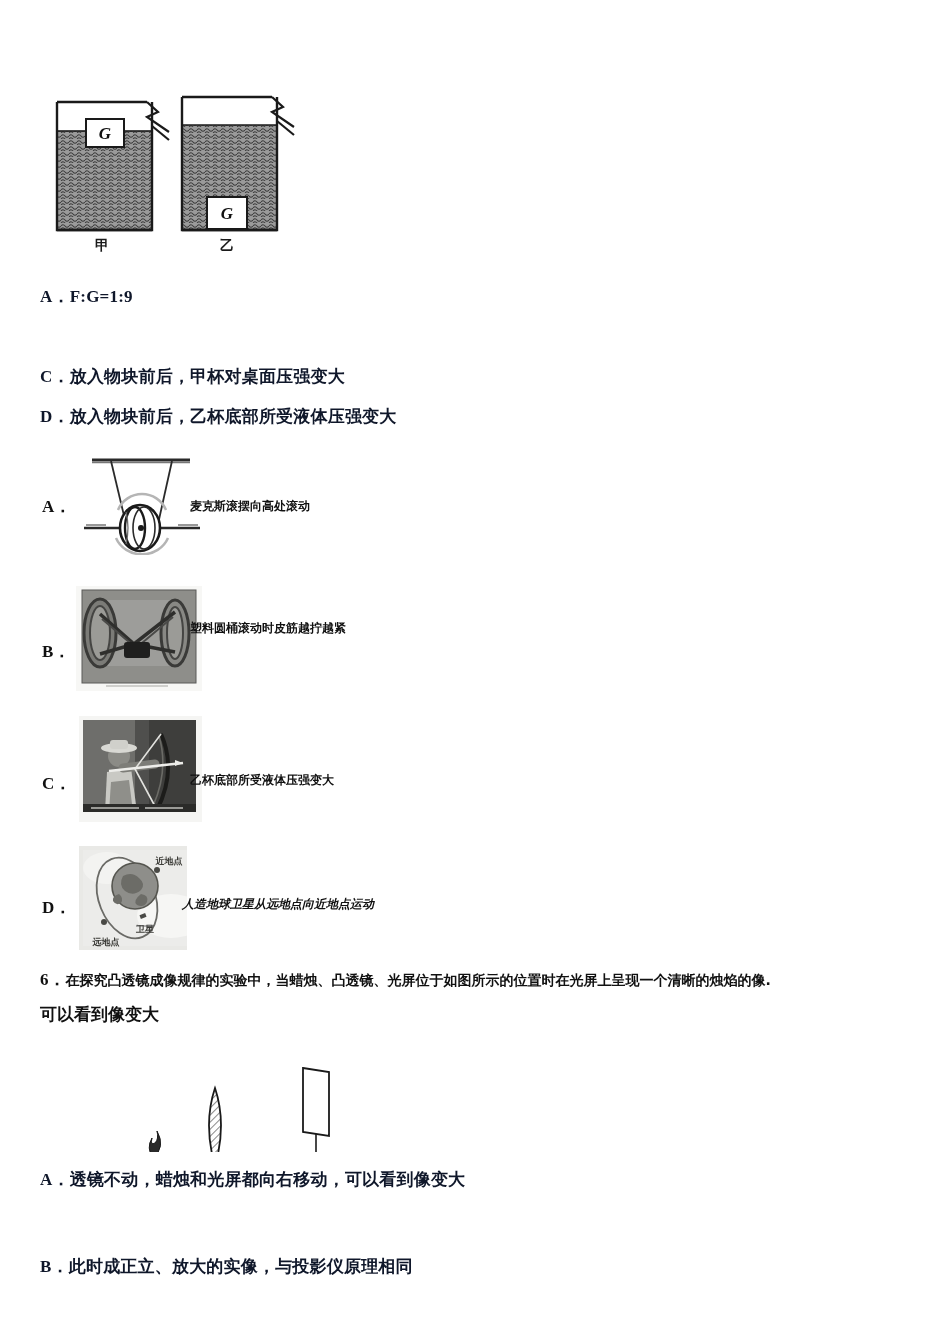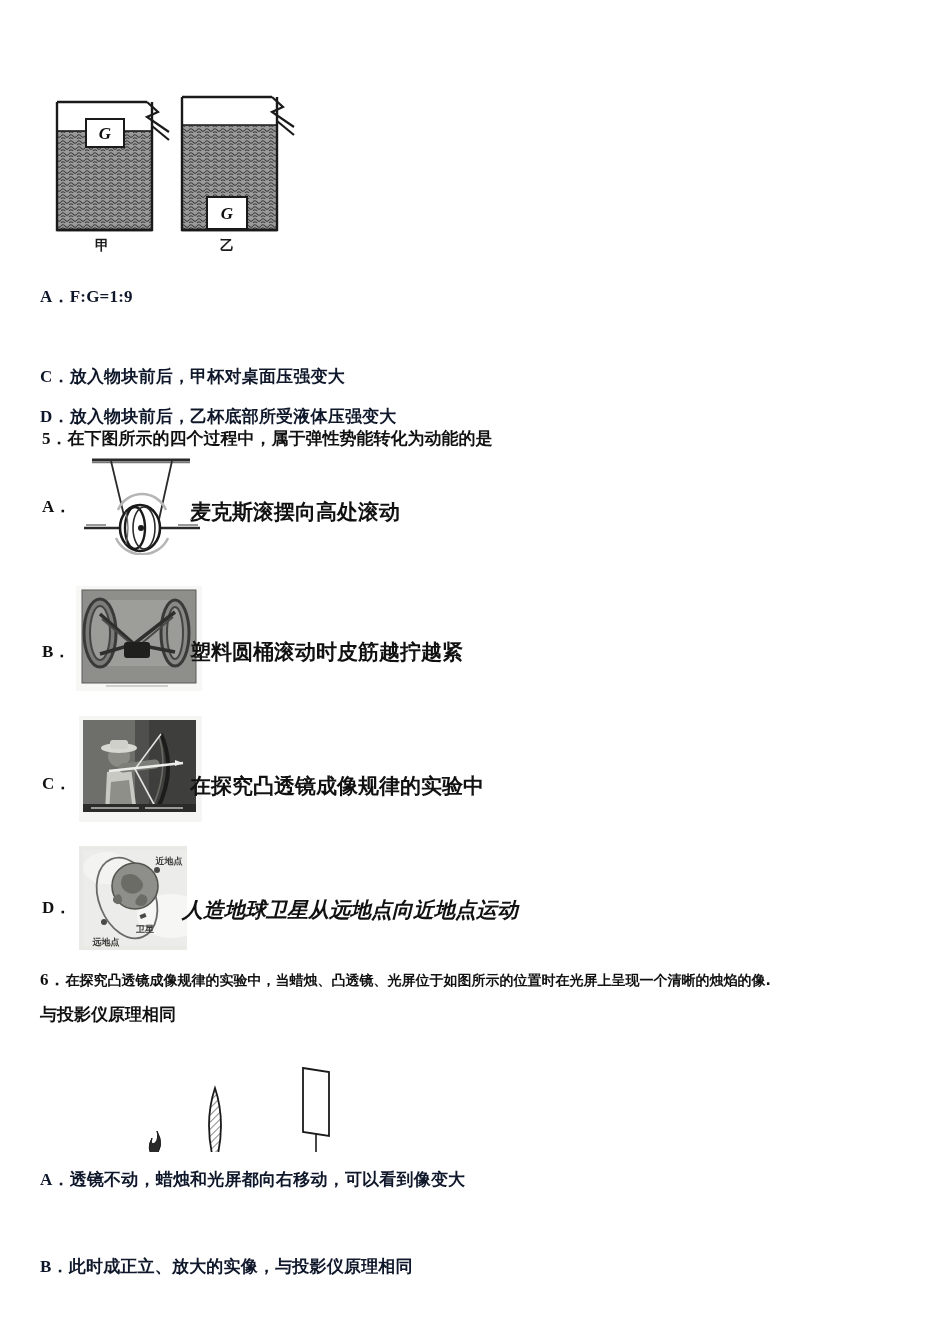--- a/index.html
+++ b/index.html
@@ -46,21 +46,21 @@
   }
   .q-num {
     font-family: "Liberation Serif", serif;
   }
   .cn {
     font-family: "DejaVu Sans", "Liberation Sans", sans-serif;
     font-weight: bold;
   }
   .opt-cap {
     position: absolute;
-    font-size: 21px;
+    font-size: 12px;
     font-weight: bold;
     white-space: nowrap;
     font-family: "DejaVu Sans", "Liberation Sans", sans-serif;
     color: #111;
   }
   .opt-mark {
     position: absolute;
     font-size: 17px;
     font-weight: bold;
     font-family: "Liberation Serif", serif;
@@ -152,23 +152,20 @@
 
 
   <div class="opt-line" style="left:40px; top:405px;">
     <span class="opt-letter">D．</span><span class="cn">放入物块前后，乙杯底部所受液体压强变大</span>
   </div>
 
   <div class="opt-line" style="left:40px; top:365px;">
     <span class="opt-letter">C．</span><span class="cn">放入物块前后，甲杯对桌面压强变大</span>
   </div>
 
-  <div class="q-line" style="left:42px; top:427px;">
-    <span class="q-num">5．</span><span class="cn">在下图所示的四个过程中，属于弹性势能转化为动能的是</span>
-  </div>
 
   <div class="pic" style="left:78px; top:452px; width:128px; height:103px;">
     <svg width="128" height="103" viewBox="0 0 128 103">
 
       <line x1="14" y1="8" x2="112" y2="8" stroke="#2a2a2a" stroke-width="3"></line>
       <line x1="14" y1="10.5" x2="112" y2="10.5" stroke="#777" stroke-width="1.4"></line>
 
       <line x1="33" y1="9" x2="48" y2="72" stroke="#2a2a2a" stroke-width="1.8"></line>
       <line x1="94" y1="9" x2="80" y2="72" stroke="#2a2a2a" stroke-width="1.8"></line>
 
@@ -206,21 +203,21 @@
       <path d="M24 68 L58 58 L99 66" fill="none" stroke="#2f2f2d" stroke-width="3.5"></path>
       <path d="M26 33 L60 62 L97 31" fill="none" stroke="#4a4a48" stroke-width="2"></path>
 
       <rect x="48" y="56" width="26" height="16" rx="3" fill="#1f1f1e"></rect>
 
       <rect x="6" y="4" width="114" height="93" fill="none" stroke="#5a5a58" stroke-width="1"></rect>
       <line x1="30" y1="100" x2="92" y2="100" stroke="#cfcfcc" stroke-width="2"></line>
     </svg>
   </div>
   <div class="opt-mark" style="left:42px; top:640px;">B．</div>
-  <div class="opt-cap" style="left:190px; top:638px;text-align:right;">塑料圆桶滚动时皮筋越拧越紧</div>
+  <div class="opt-cap" style="left:190px; top:620px;text-align:right;">塑料圆桶滚动时皮筋越拧越紧</div>
 
   <div class="pic" style="left:79px; top:716px; width:123px; height:106px; overflow:hidden;">
     <svg width="123" height="106" viewBox="0 0 123 106">
       <rect x="0" y="0" width="123" height="106" fill="#f5f5f3"></rect>
       <rect x="4" y="4" width="113" height="92" fill="#4f4f4d"></rect>
 
       <rect x="4" y="4" width="52" height="92" fill="#6e6e6b"></rect>
       <rect x="70" y="4" width="47" height="92" fill="#3e3e3c"></rect>
 
       <path d="M26 96 L28 56 L52 52 L58 96 Z" fill="#c9c9c4"></path>
@@ -239,21 +236,21 @@
 
       <line x1="30" y1="55" x2="104" y2="47" stroke="#ededea" stroke-width="2.6"></line>
       <path d="M104 47 l-8 -3 l0 6 Z" fill="#ededea"></path>
 
       <rect x="4" y="88" width="113" height="8" fill="#2b2b29"></rect>
       <line x1="12" y1="92" x2="60" y2="92" stroke="#9a9a96" stroke-width="2"></line>
       <line x1="66" y1="92" x2="104" y2="92" stroke="#9a9a96" stroke-width="2"></line>
     </svg>
   </div>
   <div class="opt-mark" style="left:42px; top:772px;">C．</div>
-  <div class="opt-cap" style="left:190px; top:772px;">在探究凸透镜成像规律的实验中</div>
+  <div class="opt-cap" style="left:190px; top:772px;">乙杯底部所受液体压强变大</div>
 
   <div class="pic" style="left:79px; top:846px; width:108px; height:104px; overflow:hidden;">
     <svg width="128" height="104" viewBox="0 0 128 104">
       <rect x="0" y="0" width="128" height="104" fill="#e9e9e6"></rect>
       <rect x="4" y="4" width="120" height="96" fill="#ececeA"></rect>
 
       <ellipse cx="92" cy="70" rx="34" ry="22" fill="#f6f6f4"></ellipse>
       <ellipse cx="28" cy="22" rx="24" ry="16" fill="#f3f3f1"></ellipse>
 
       <ellipse cx="48" cy="52" rx="28" ry="42" fill="none" stroke="#6a6a66" stroke-width="1.8" transform="rotate(-22 48 52)"></ellipse>
@@ -272,21 +269,21 @@
       <text x="27" y="99" font-family="DejaVu Sans, sans-serif" font-size="9" font-weight="bold" fill="#3a3a36" text-anchor="middle">远地点</text>
       <line x1="57" y1="80" x2="75" y2="80" stroke="#555" stroke-width="0.9"></line>
     </svg>
   </div>
   <div class="opt-mark" style="left:42px; top:896px;">D．</div>
   <div class="opt-cap" style="left:182px; top:896px;font-style:italic;">人造地球卫星从远地点向近地点运动</div>
 
   <div class="q-line" style="left:40px; top:968px;">
     <span class="q-num">6．</span><span class="cn" style="font-size:14px;">在探究凸透镜成像规律的实验中，当蜡烛、凸透镜、光屏位于如图所示的位置时在光屏上呈现一个清晰的烛焰的像.</span>
   </div>
-  <div class="q-line cn" style="left:40px; top:1003px;">与投影仪原理相同</div>
+  <div class="q-line cn" style="left:40px; top:1003px;">可以看到像变大</div>
 
   <div id="fig-bench">
     <svg width="345" height="120" viewBox="0 0 345 120">
       <defs>
         <pattern id="lenshatch" width="5" height="5" patternUnits="userSpaceOnUse" patternTransform="rotate(45)">
           <rect width="5" height="5" fill="#ffffff"></rect>
           <line x1="0" y1="0" x2="0" y2="5" stroke="#2a2a2a" stroke-width="1.1"></line>
         </pattern>
       </defs>
 

